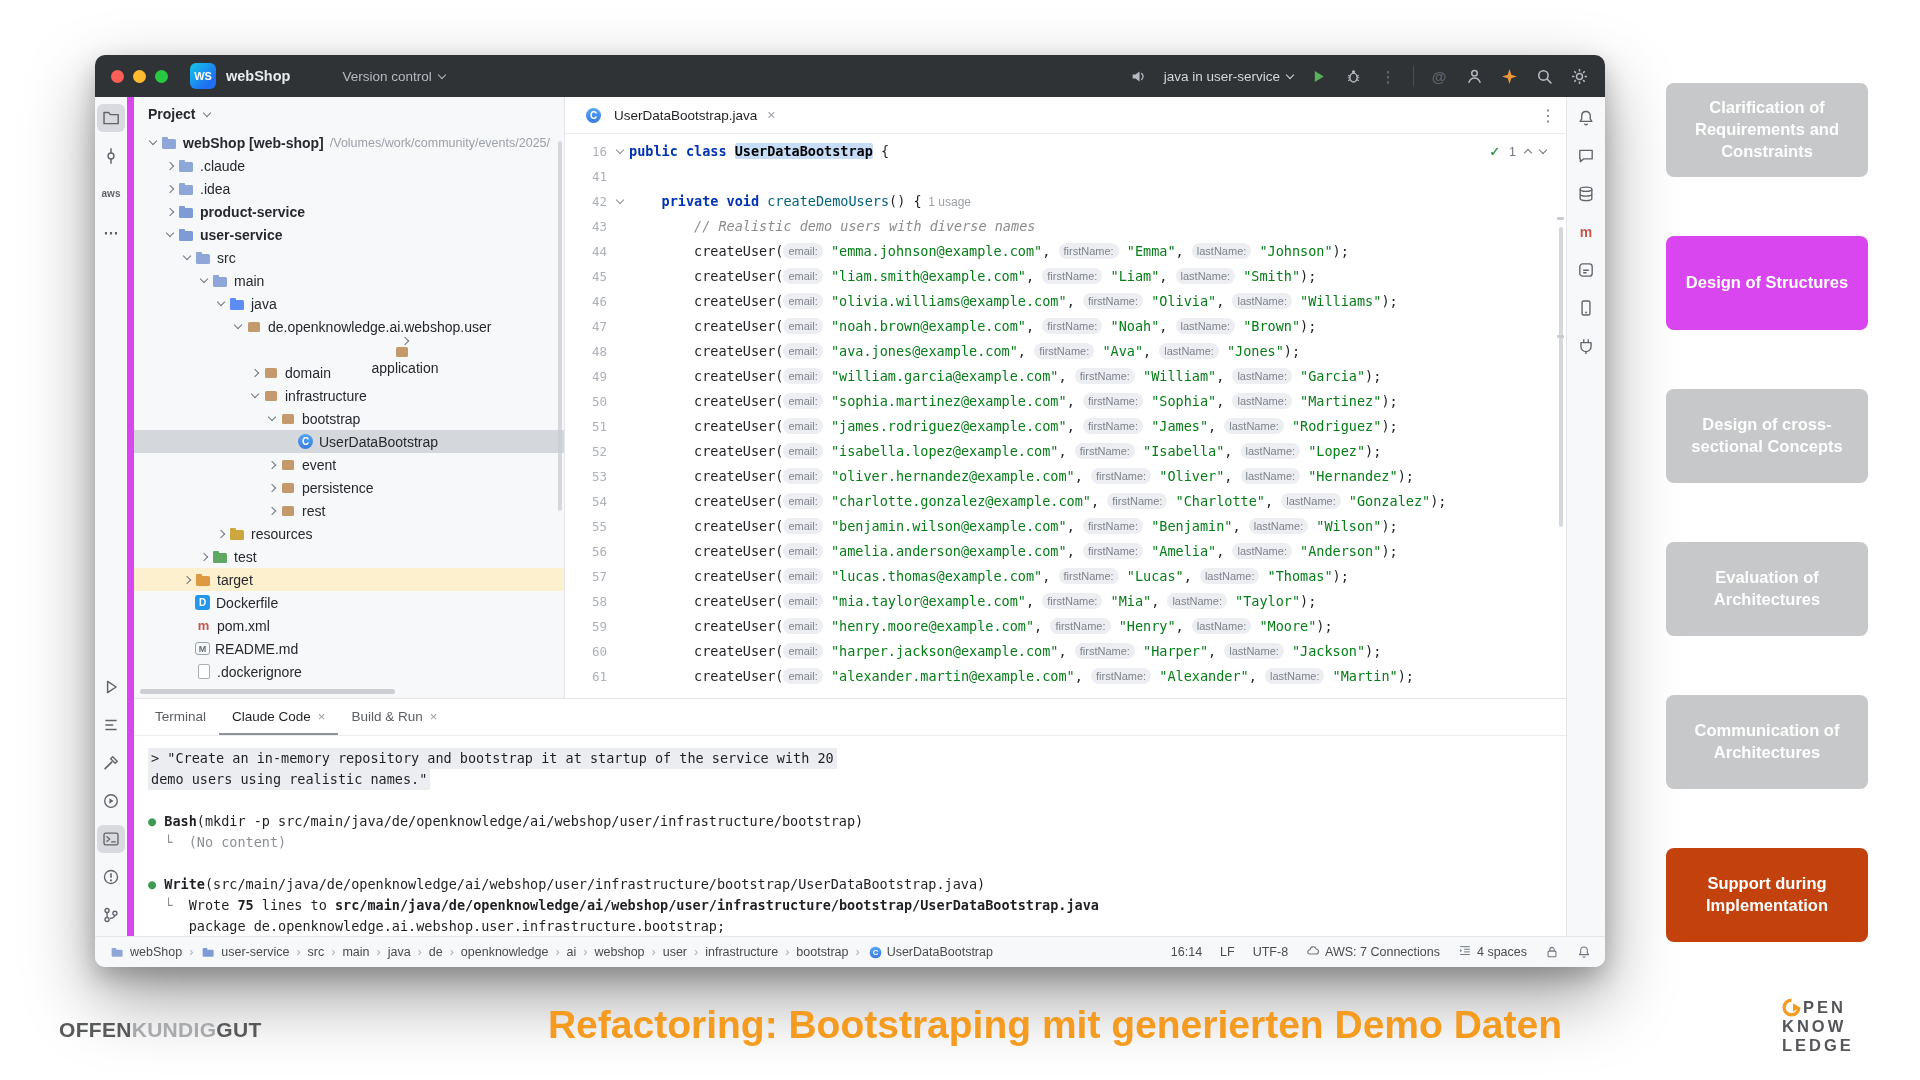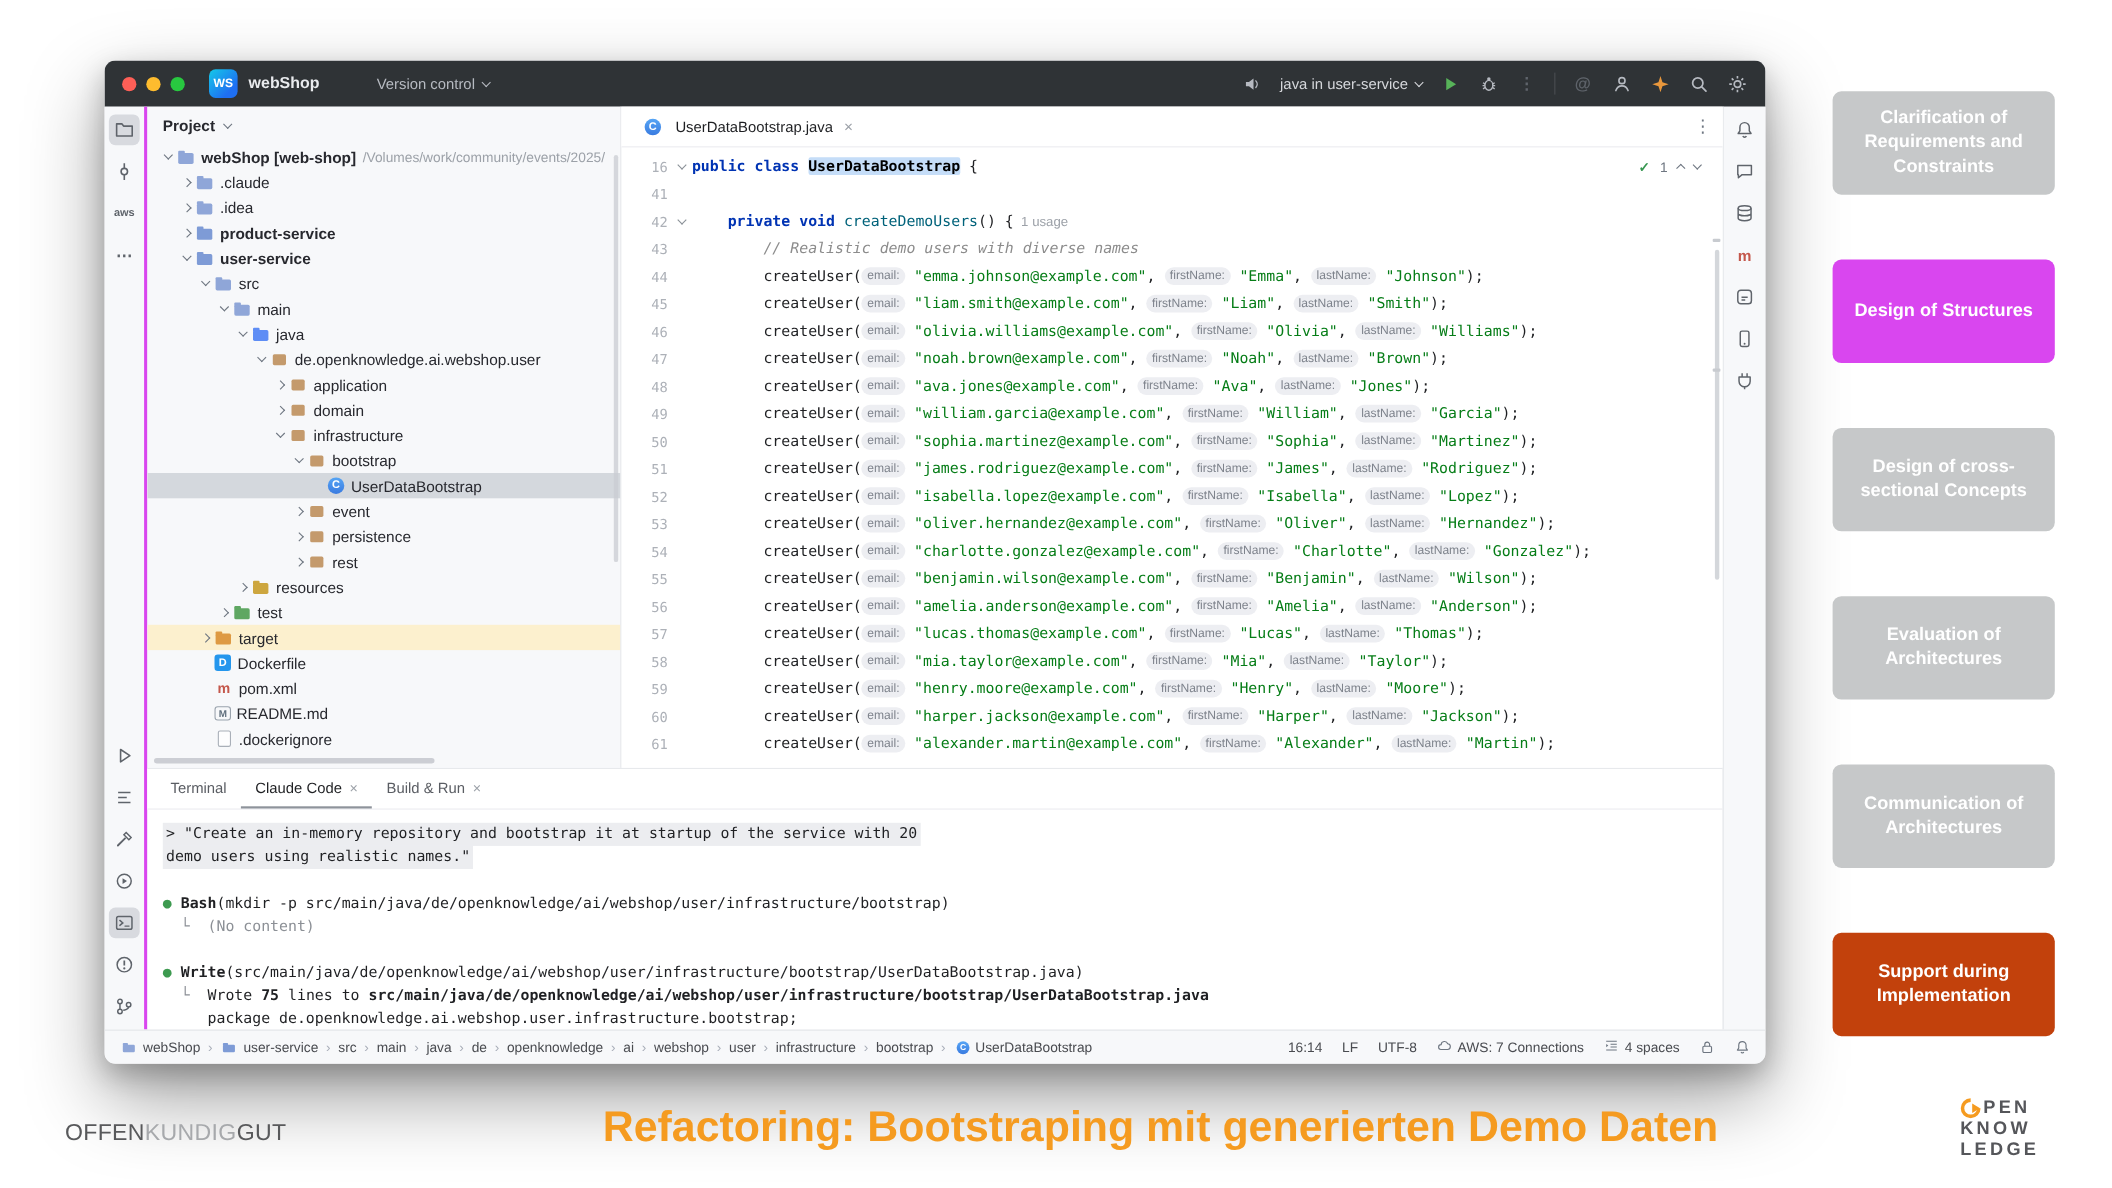--- a/index.html
+++ b/index.html
@@ -29,21 +29,21 @@
 
   
   .arr{display:inline-block;width:7px;height:7px;border-right:1.6px solid currentColor;border-bottom:1.6px solid currentColor;transform:rotate(45deg);margin-top:-3px;}
   .arr.right{transform:rotate(-45deg);margin-top:0;}
   .arr.up{transform:rotate(225deg);margin-top:3px;}
   .arr.sm{width:6px;height:6px;}
 
   
   .body-row{flex:1;display:flex;min-height:0;}
   .strip{width:39px;flex:none;background:#F7F8FA;display:flex;flex-direction:column;align-items:center;padding:7px 0;gap:10px;}
-  .strip.left{border-right:3px solid #d946ef;}
+  .strip.left{border-right:7px solid #d946ef;}
   .strip.right{border-left:1px solid #E3E5E8;}
   .strip-group{display:flex;flex-direction:column;align-items:center;gap:10px;}
   .spacer{flex:1;}
   .sic{width:28px;height:28px;border-radius:6px;display:flex;align-items:center;justify-content:center;color:#5F646B;}
   .sic.on{background:#D8DADF;}
   .sic-txt{font-size:10px;font-weight:bold;color:#5F646B;}
   .sic .sic-txt{font-size:12px;}
 
   .center{flex:1;display:flex;flex-direction:column;min-width:0;}
   .upper{height:601px;flex:none;display:flex;min-width:0;}
@@ -126,21 +126,21 @@
   .crumb-sep{color:#A8ADB8;}
   .status-right{margin-left:auto;display:flex;align-items:center;gap:18px;color:#494B50;}
   .sw{display:flex;align-items:center;gap:5px;}
   .sw svg{color:#6E7681;}
 
   
   .steps{position:absolute;left:1666px;top:83px;width:202px;}
   .step{width:202px;height:94px;border-radius:8px;color:#fff;font-weight:bold;font-size:16.5px;line-height:1.32;
         display:flex;align-items:center;justify-content:center;text-align:center;padding:0 15px;margin-bottom:59px;}
   .slide-title{position:absolute;left:500px;top:1003px;width:1110px;text-align:center;font-size:39px;font-weight:bold;}
-  .logo-left{position:absolute;left:59px;top:1018px;font-size:21px;font-weight:normal;letter-spacing:.3px;}
+  .logo-left{position:absolute;left:59px;top:1018px;font-size:21px;font-weight:bold;letter-spacing:.3px;}
   .logo-left .p1,.logo-left .p3{color:#58595B;}
   .logo-left .p2{color:#A7A9AC;}
   .logo-right{position:absolute;left:1782px;top:998px;color:#55565A;font-weight:bold;font-size:16.5px;line-height:19px;letter-spacing:3px;}
   .logo-right .l1{display:flex;align-items:flex-start;gap:1px;letter-spacing:3px;}
   .ok-arrow{display:inline-flex;margin-right:1px;}
 </style>
 </head>
 <body>
 
 <div class="slide">
@@ -355,21 +355,21 @@
                   <span class="ticon src"></span>
                   <span class="tlabel">java</span>
                 </div>
                 <div class="tree-row" style="padding-left: 95px;">
                   <span class="chev">
                     <span class="arr down sm"></span>
                   </span>
                   <span class="ticon package"></span>
                   <span class="tlabel">de.openknowledge.ai.webshop.user</span>
                 </div>
-                <div class="tree-row" style="padding-left: 112px;">
+                <div class="tree-row" style="padding-left: 112px; flex-direction: column;">
                   <span class="chev">
                     <span class="arr right sm"></span>
                   </span>
                   <span class="ticon package"></span>
                   <span class="tlabel">application</span>
                 </div>
                 <div class="tree-row" style="padding-left: 112px;">
                   <span class="chev">
                     <span class="arr right sm"></span>
                   </span>

